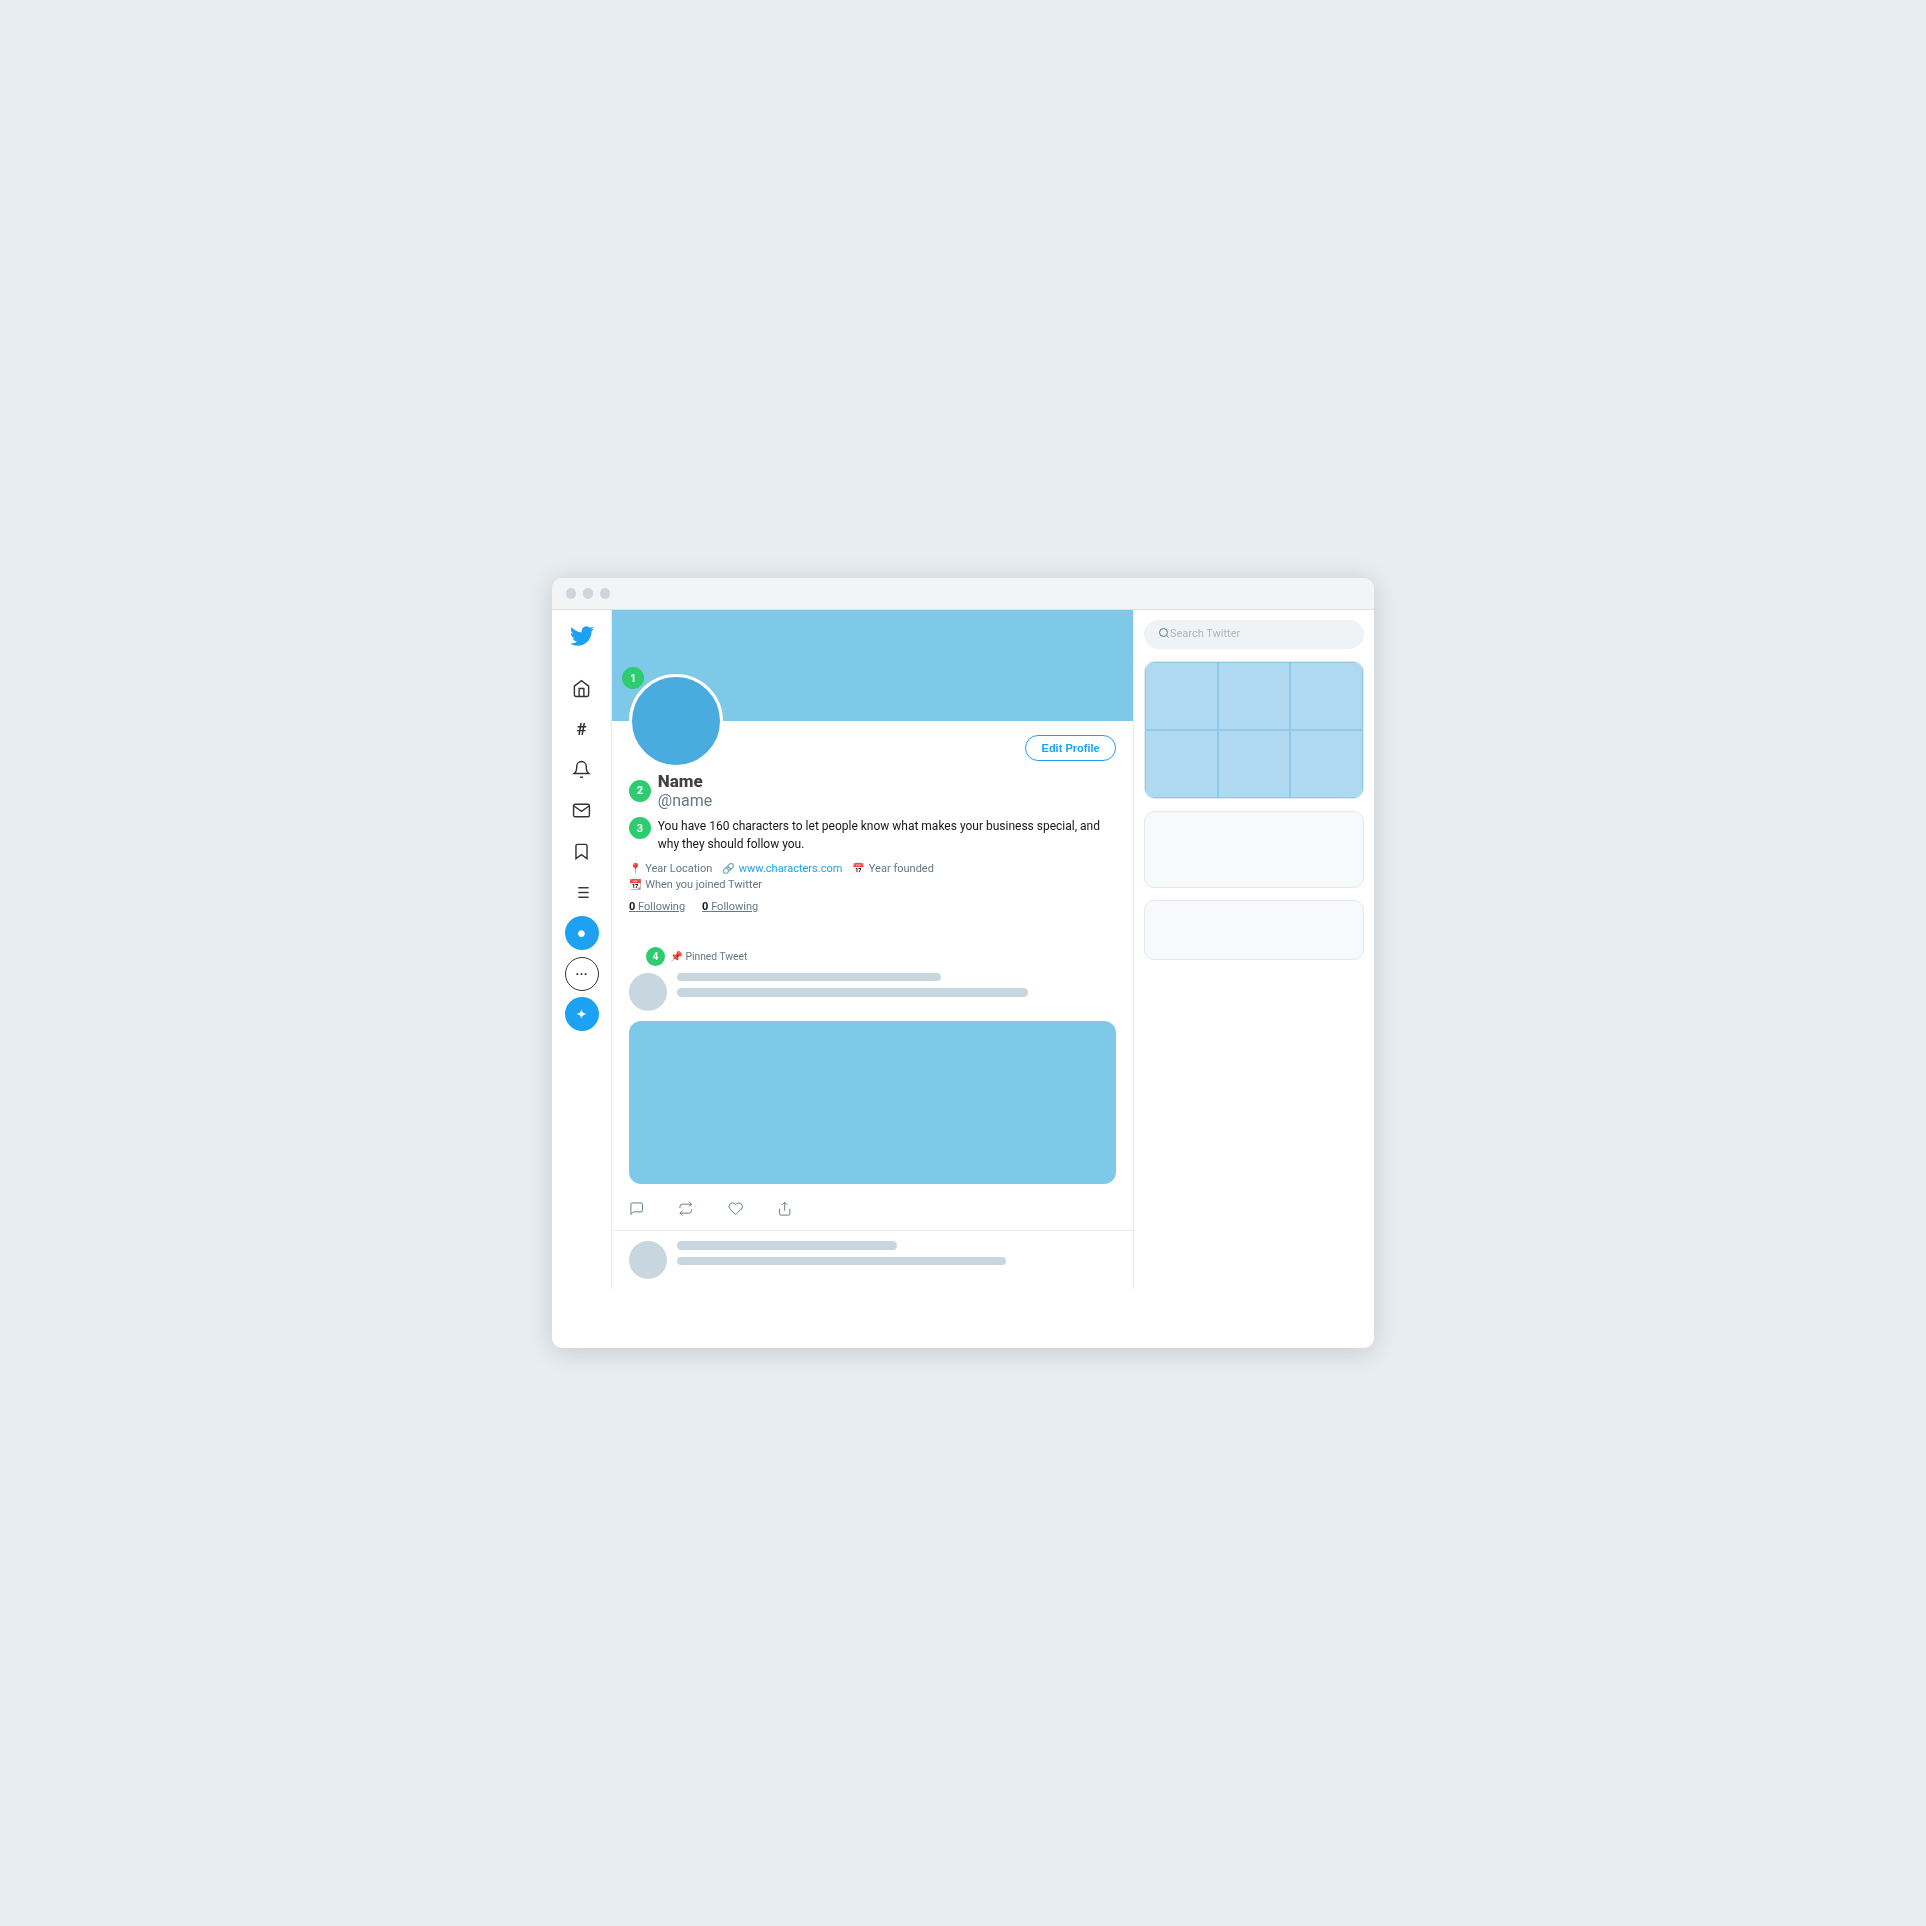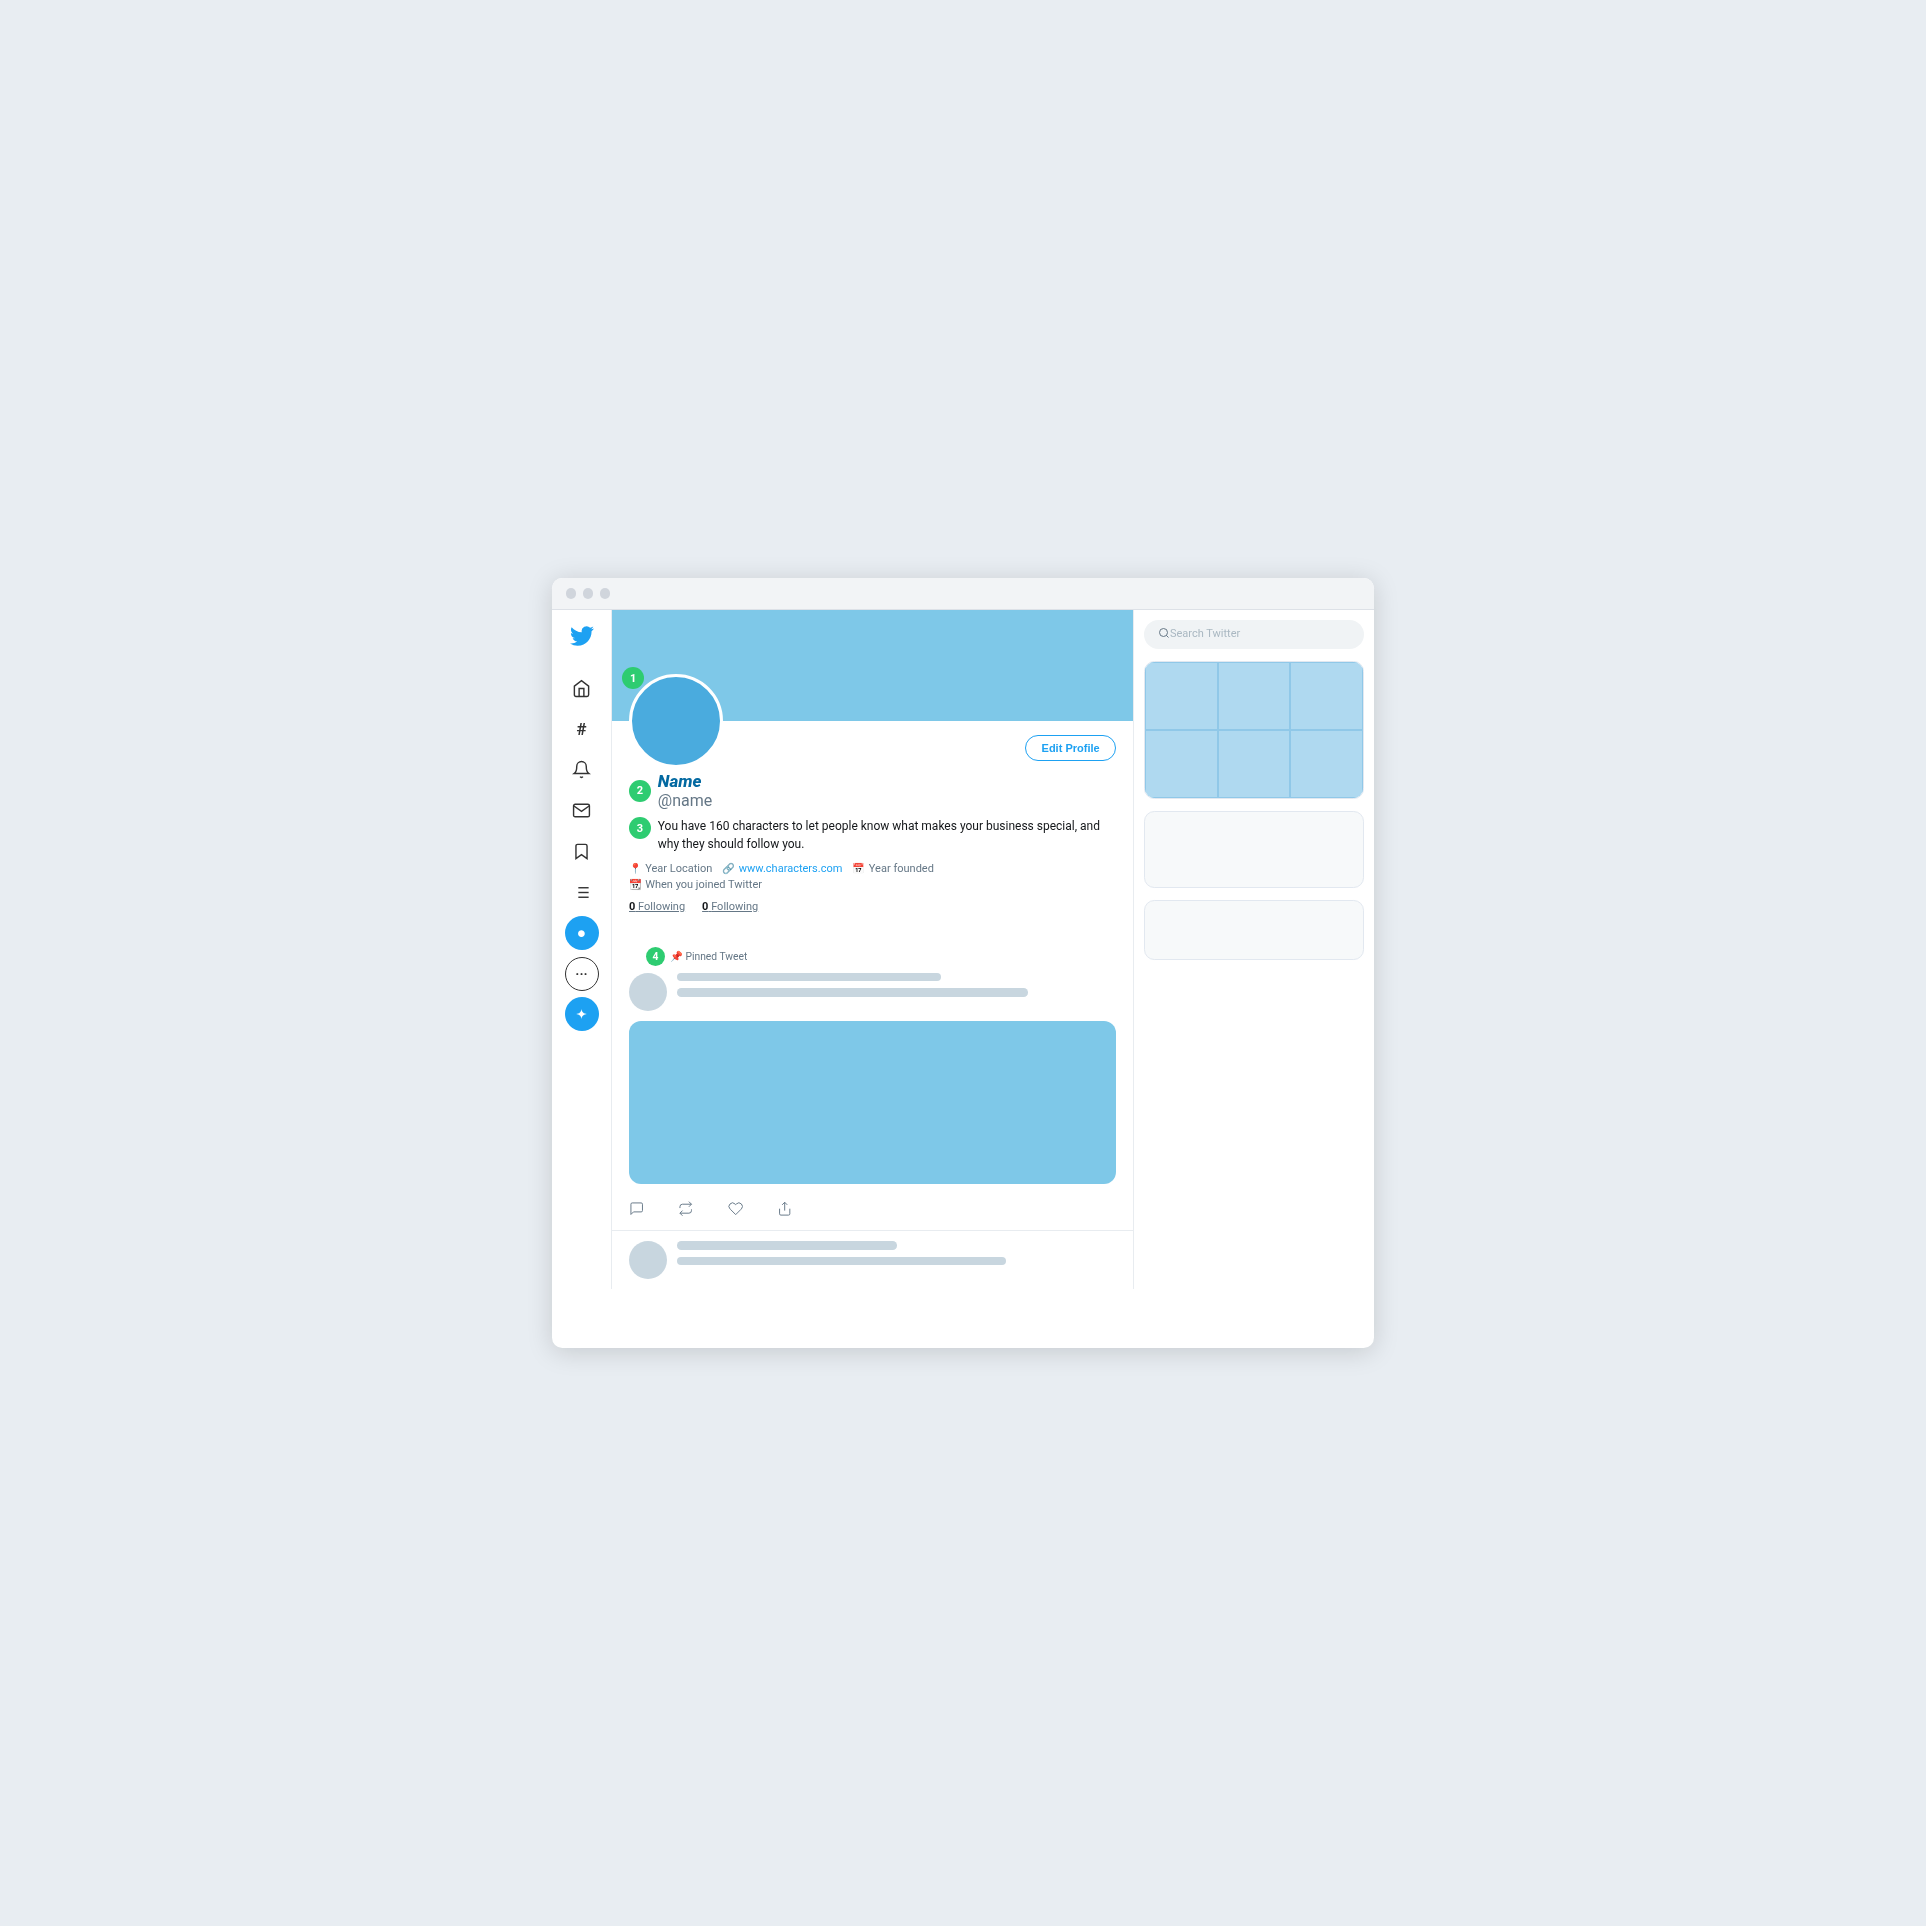--- a/index.html
+++ b/index.html
@@ -140,22 +140,21 @@
     .name-row {
       display: flex;
       align-items: center;
       gap: 6.8px;
       margin-top: 3.4px;
     }
 
     .profile-name {
       font-size: 17px;
       font-weight: 800;
-      color: #0369a1;
-      font-style: italic;
+      color: #404040;
     }
 
     .profile-handle {
       font-size: 16px;
       color: #657786;
     }
 
     .bio-row {
       display: flex;
       align-items: flex-start;

